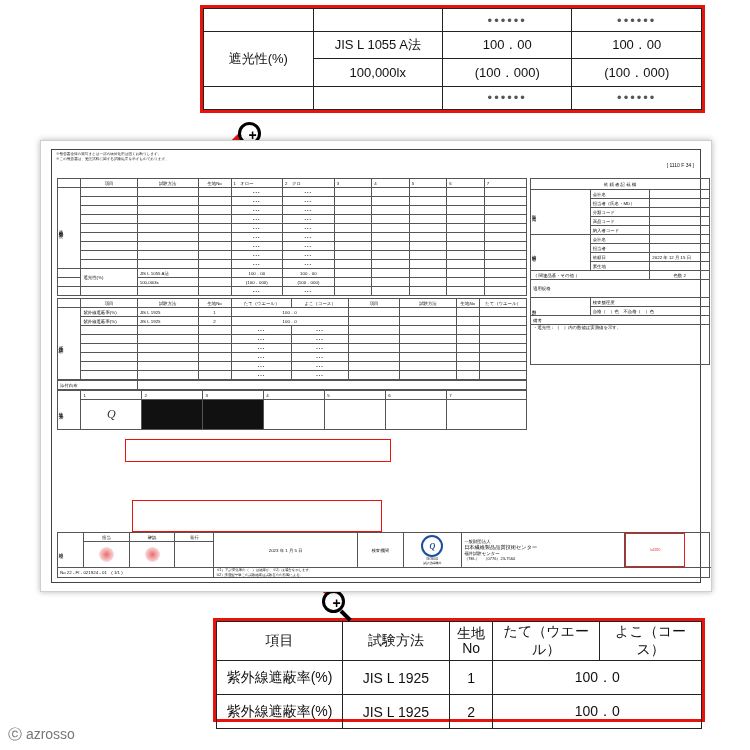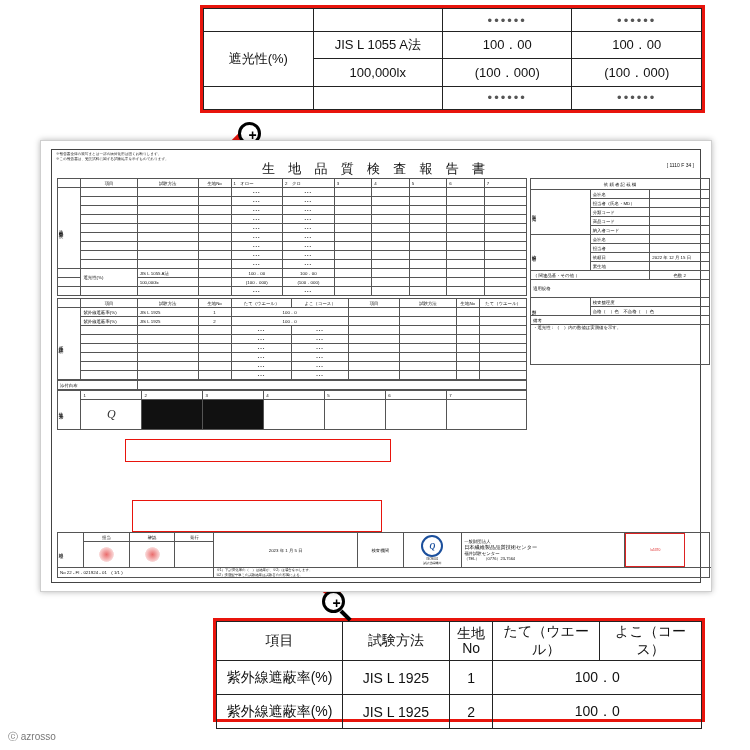--- a/index.html
+++ b/index.html
@@ -138,21 +138,21 @@
     display:flex; align-items:center; justify-content:center;
     font-size:8px; font-family:"Liberation Serif", serif; font-style:italic;
     font-weight:bold;
   }
   .redseal {
     width:60px; height:34px; border:1px solid #d22; color:#d22;
     font-size:3.4px; display:flex; align-items:center; justify-content:center;
   }
   #credit {
     position:absolute; left:8px; bottom:6px;
-    font-size:10px; color:#777;
+    font-size:14px; color:#777;
   }
 </style>
 </head>
 <body>
 
 <div class="callout" id="callout-top">
   <table class="zt">
     <tbody>
         <tr style="height:22px">
       <td style="width:22%"></td>
@@ -231,21 +231,20 @@
       <div class="plus">+</div>
     </div>
   <div class="handle"></div>
 </div>
 
 <div id="doc">
   <div id="doc-inner">
 
     <div class="note">※報告書全体の複写まとは一部の病短化用は固くお断りします。
 ※この報告書は、受託試料に関する試験結果を示すものであります。</div>
-    <div id="doc-title">生 地 品 質 検 査 報 告 書</div>
     <div id="doc-code">[ 1110 F 34 ]</div>
 
     <div id="left-block">
       <table class="mtable" style="width:100%">
         <tbody>
             <tr>
           <td style="width:5%"></td>
           <td style="width:12%">項目</td>
           <td style="width:13%">試験方法</td>
           <td style="width:7%">生地No</td>

